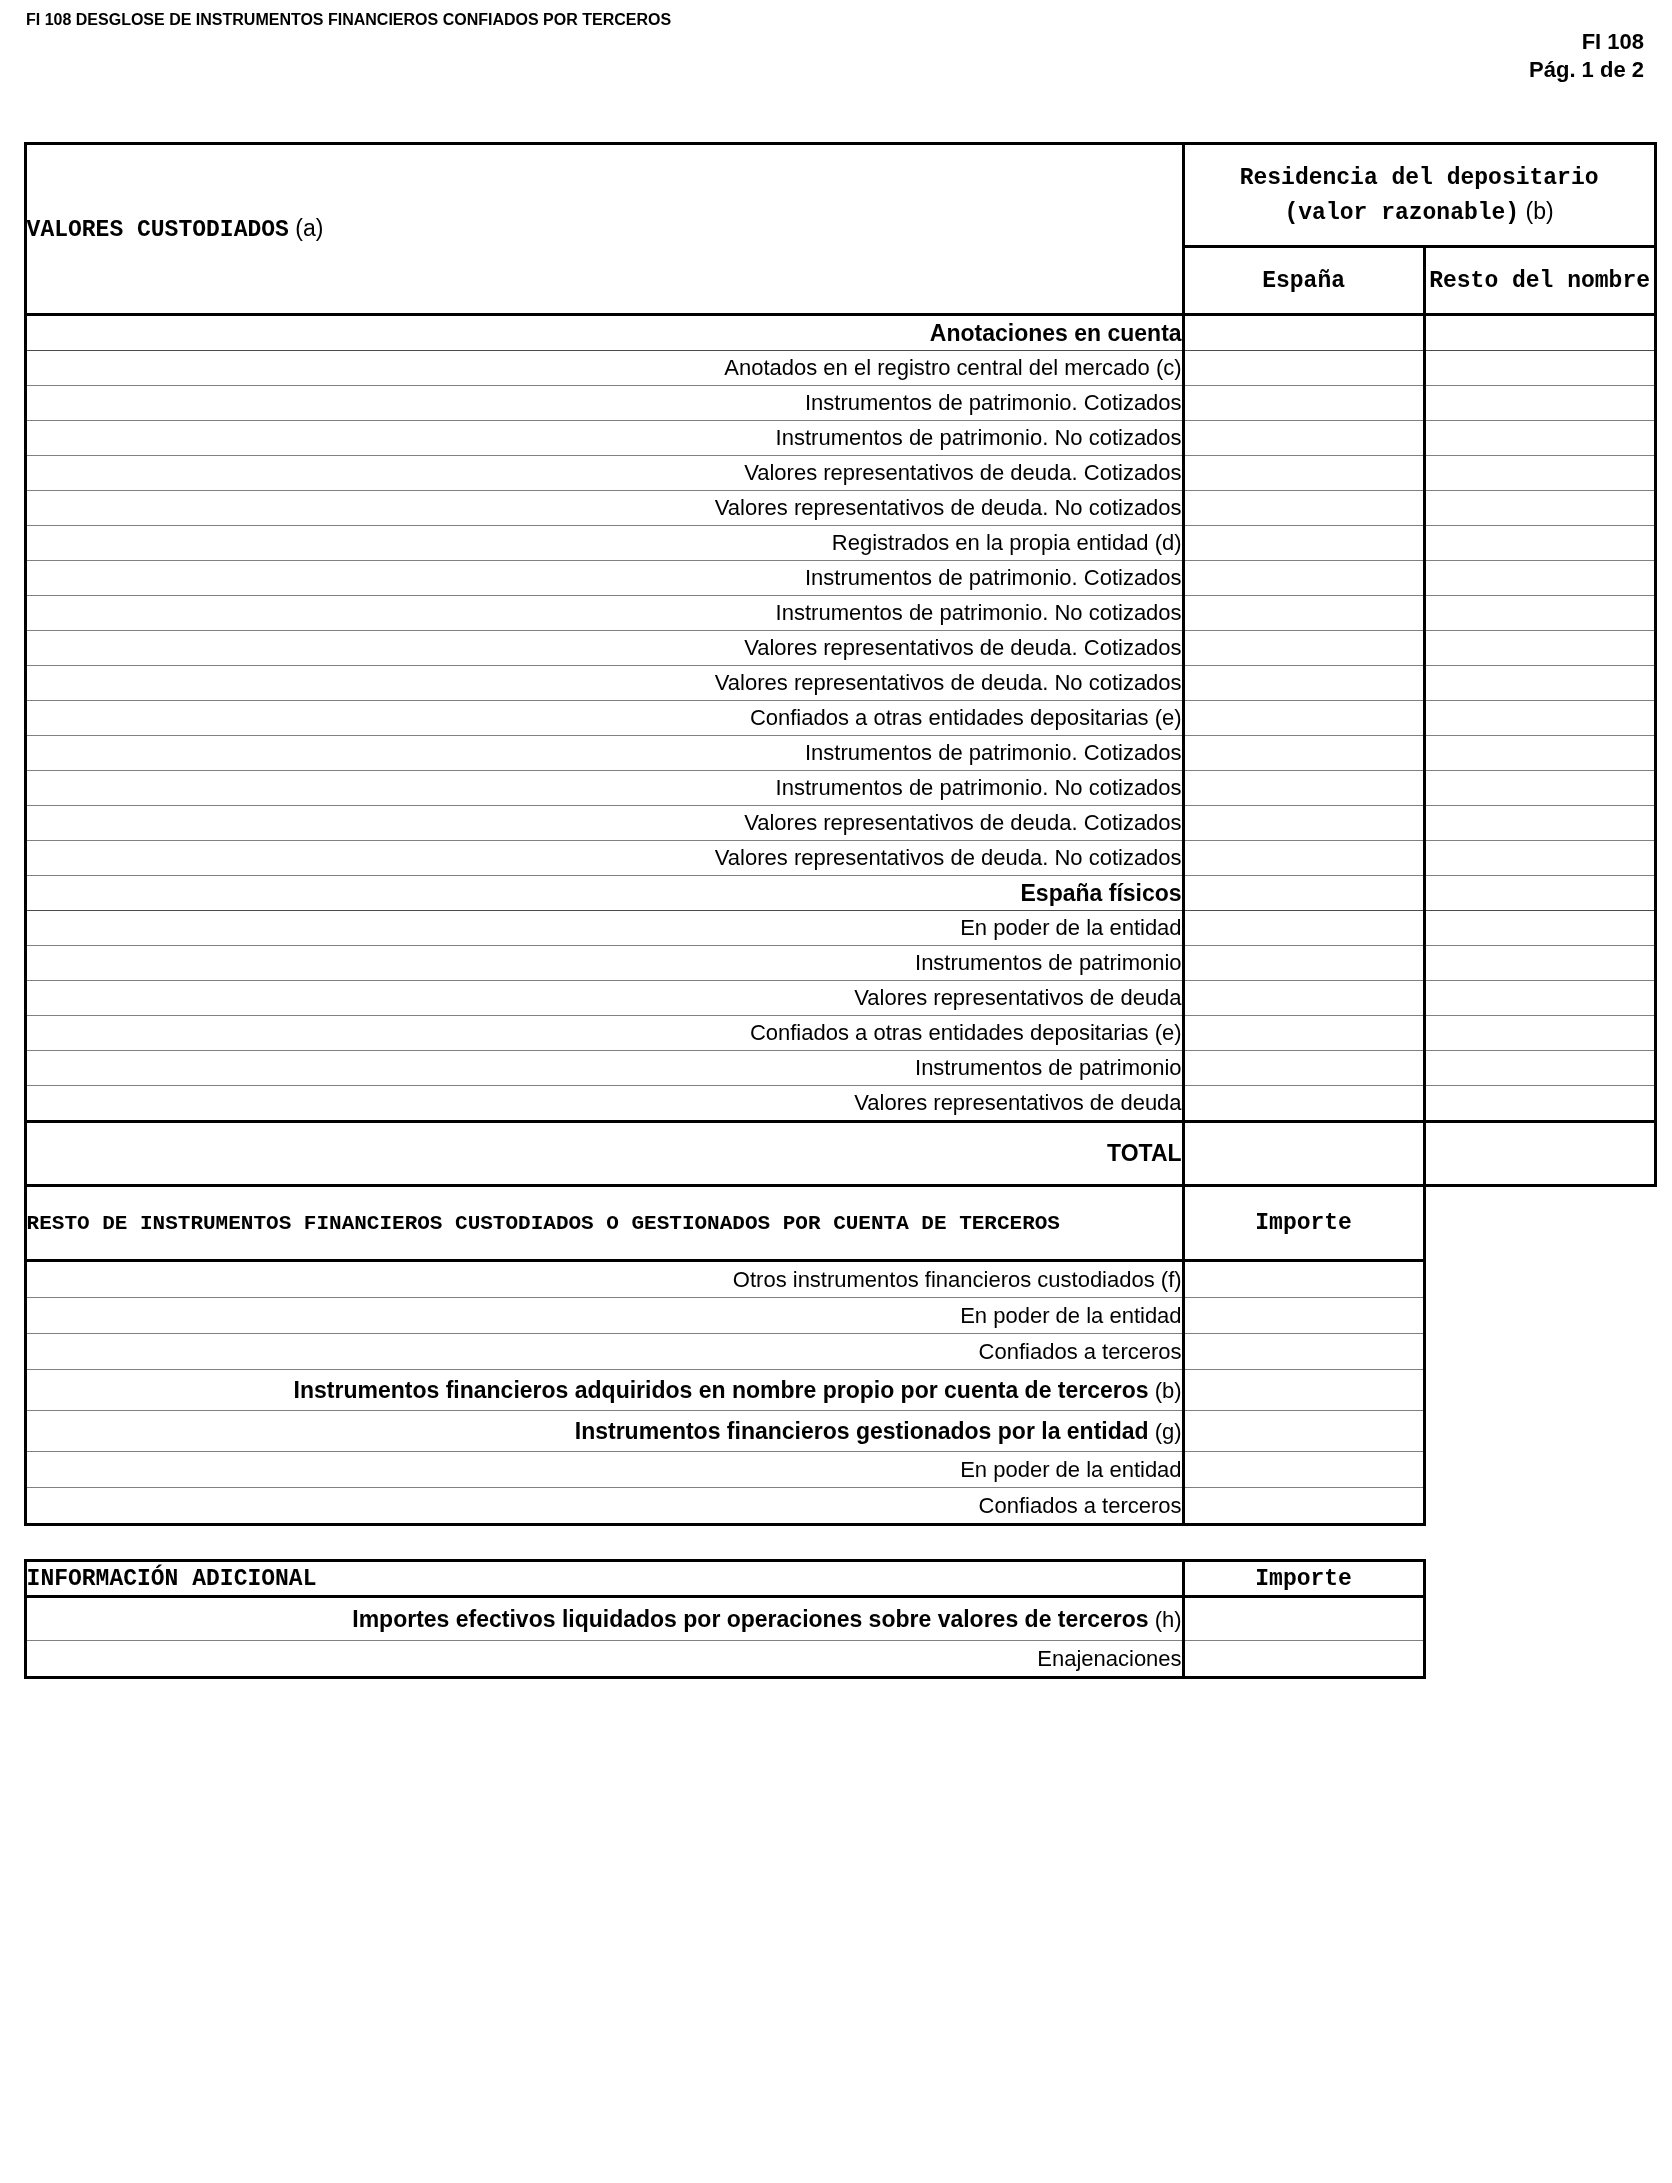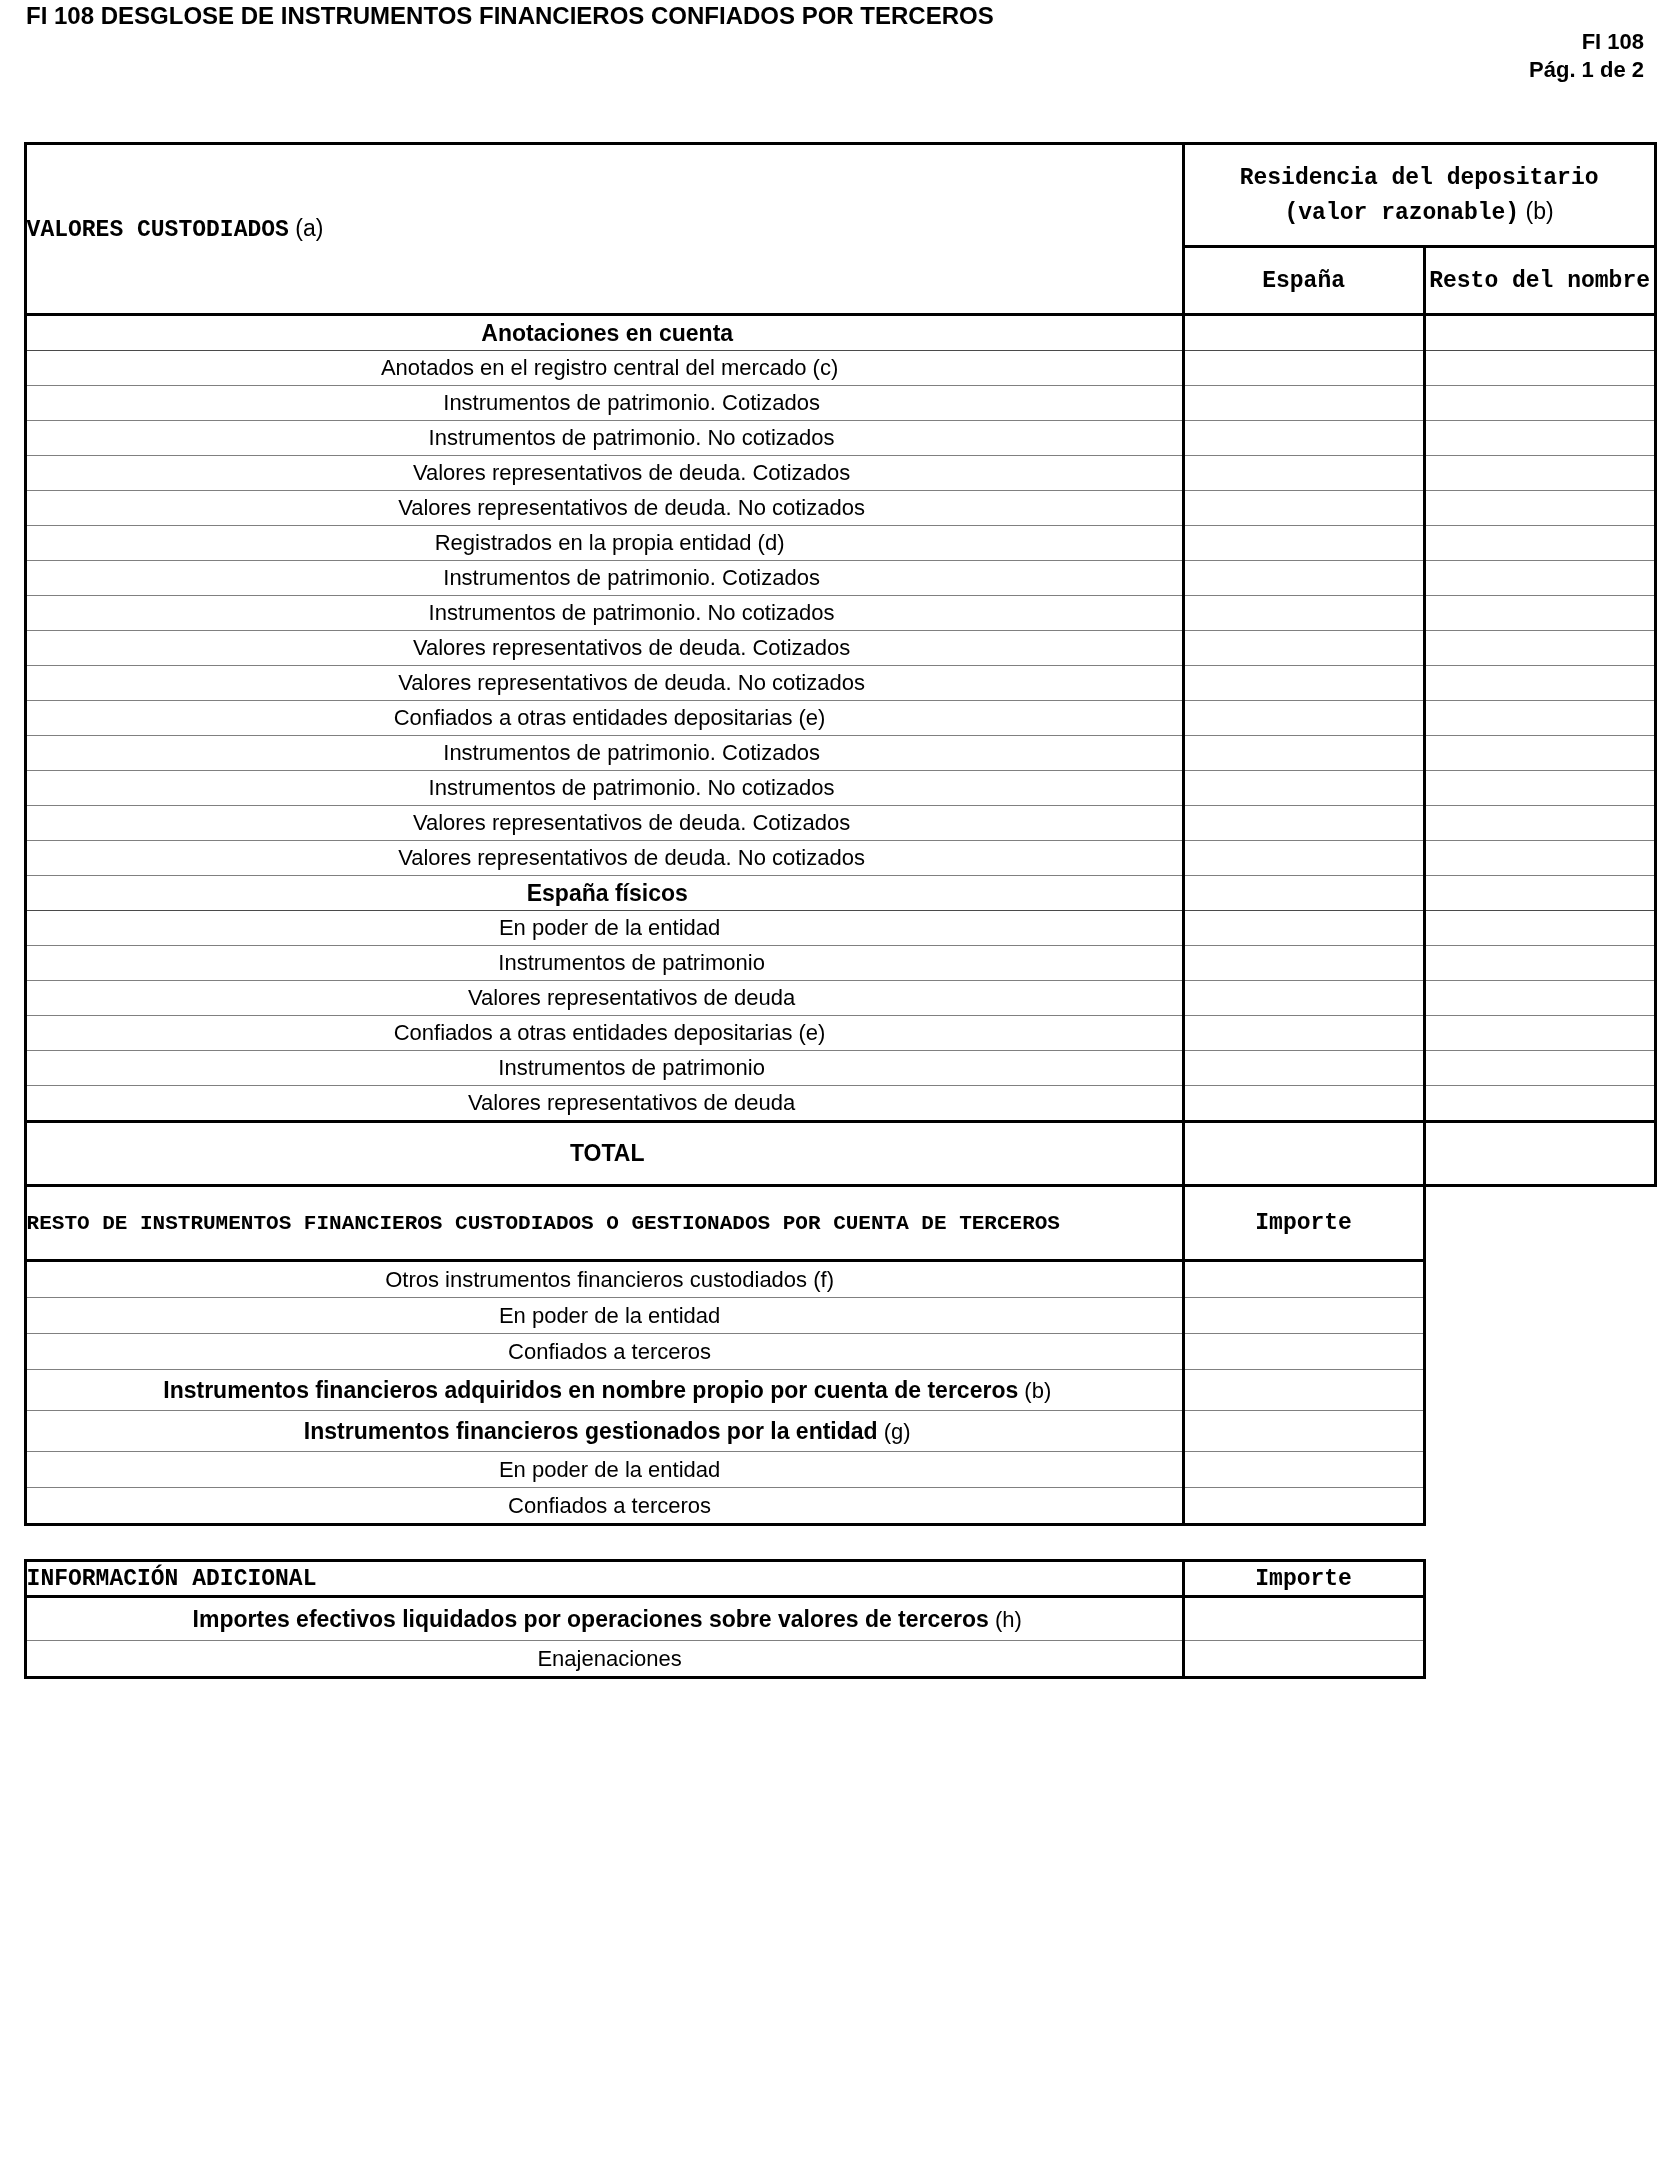--- a/index.html
+++ b/index.html
@@ -1,22 +1,22 @@
 <!DOCTYPE html>
 <html style="font-size:12.6px"><head>
 <meta charset="utf-8">
 <style>
   html,body{margin:0;padding:0;}
   body{
     width:1672px;height:2183px;background:#ffffff;color:#000;
     font-family:"Liberation Sans",sans-serif;position:relative;
   }
   .title{
-    position:absolute;left:26px;top:2px;
-    font-size:24px;font-weight:bold;white-space:nowrap;
+    position:absolute;left:26px;top:11px;
+    font-size:16px;font-weight:bold;white-space:nowrap;
   }
   .docref{
     position:absolute;top:28px;right:28px;text-align:right;
     font-size:22px;font-weight:bold;line-height:27.5px;
   }
   table.t{
     position:absolute;border-collapse:collapse;table-layout:fixed;
     background:#fff;border:3.1px solid #000;
   }
   .t1{left:23.6px;top:142px;width:1631px;}
@@ -45,21 +45,21 @@
   
   .t tbody td{border-top:0.8px solid #808080;font-size:22px;}
   .t1 tbody td{height:34px;}
   .t2 tbody td{height:35px;}
   .t3 tbody td{height:35px;}
   .t2 tr.tall td{height:40px;}
   .t3 tr.tall td{height:42px;}
   .t1 tr.total td{border-top:3.1px solid #000;height:61px;}
   .t1 tr.bold:not(.total) td{border-bottom:1.6px solid #4a4a4a;}
 
-  td.label{text-align:center;padding-left:6.3px;}
+  td.label{text-align:right;padding-left:6.3px;}
   tr.i1 td.label{padding-left:11px;}
   tr.i2 td.label{padding-left:55px;}
   tr.bold td.label .main{font-weight:bold;font-size:23px;}
 </style>
 </head>
 <body>
 
 <div class="title">FI 108 DESGLOSE DE INSTRUMENTOS FINANCIEROS CONFIADOS POR TERCEROS</div>
 <div class="docref">
   <div>FI 108</div>

